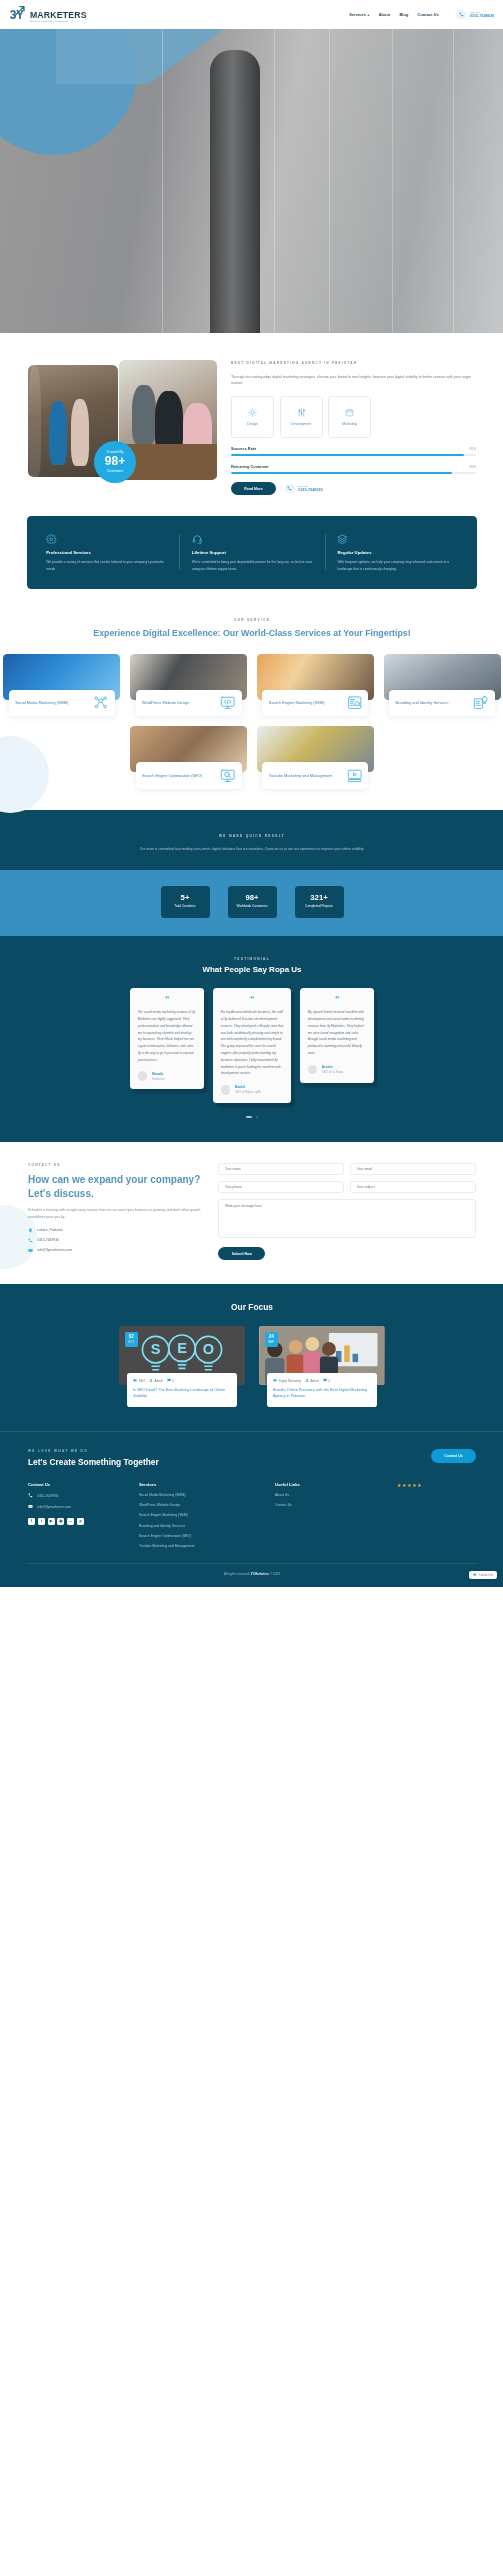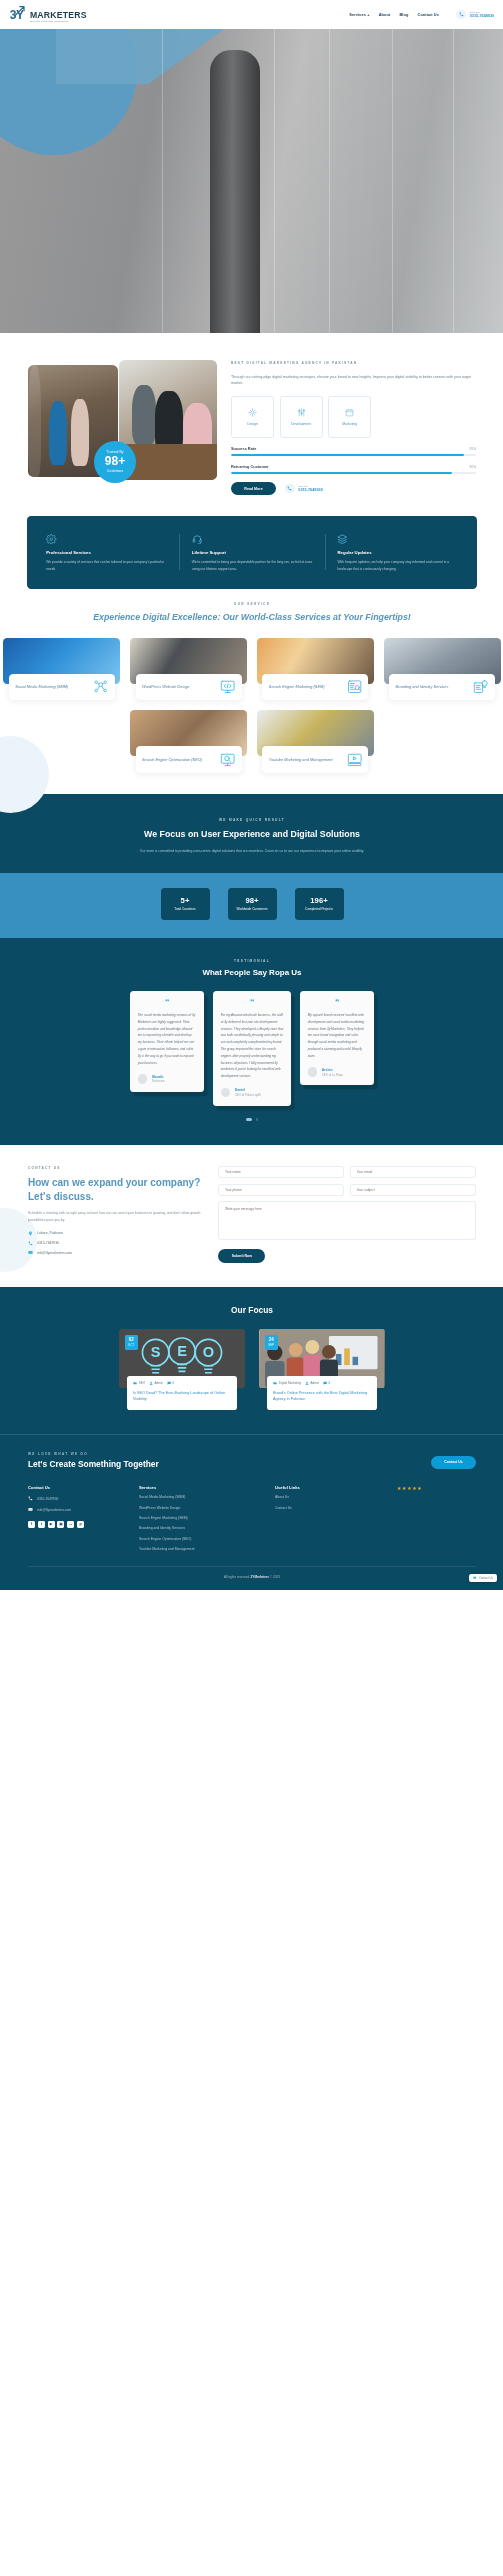--- a/index.html
+++ b/index.html
@@ -72,21 +72,21 @@
 
   
   .featurebar{margin:14px 26.6px 0;background:#0b4a63;border-radius:4.2px;display:flex;padding:15.4px 7px 17px;}
   .feat{flex:1;padding:0 12.6px;position:relative;}
   .feat + .feat::before{content:"";position:absolute;left:0;top:2.1px;bottom:2.1px;width:0.7px;background:rgba(255,255,255,.16);}
   .feat .ico{height:14px;display:flex;align-items:center;}
   .feat h4{font-size:4.3px;color:#fff;font-weight:700;margin-top:4.2px;}
   .feat p{font-size:3.3px;line-height:1.95;color:#b6cbd6;margin-top:4.2px;}
 
   
-  .services{padding:13px 0 21px;text-align:center;position:relative;background:#fff;font-style:italic;}
+  .services{padding:29px 0 21px;text-align:center;position:relative;background:#fff;}
   .services .blob-l{position:absolute;left:-28px;top:147px;width:77px;height:77px;border-radius:50%;background:#eaf4fa;}
   .eyebrow-c{font-size:3.2px;letter-spacing:1.3px;color:#7b909c;font-weight:700;text-transform:uppercase;}
   .h2{font-size:8.8px;line-height:1.45;color:#5596bd;font-weight:600;margin-top:4.9px;}
   .cards{display:flex;flex-wrap:wrap;gap:9.8px;justify-content:center;margin-top:14px;position:relative;z-index:2;}
   .svc{width:117px;}
   .svc .thumb{height:46px;border-radius:4.2px;overflow:hidden;position:relative;}
   .svc .meta{background:#fff;border-radius:4.2px;margin:-9.8px 5.6px 0;padding:5.6px 6.3px;display:flex;align-items:center;
     justify-content:space-between;gap:4.2px;position:relative;box-shadow:0 1.4px 6.3px rgba(20,60,90,.09);}
   .svc .meta p{font-size:3.9px;line-height:1.6;color:#4d7f9f;text-align:left;}
   .svc .meta .sico{flex:none;width:15.4px;height:15.4px;}
@@ -158,21 +158,21 @@
     display:flex;flex-direction:column;align-items:center;justify-content:center;color:#fff;z-index:3;}
   .datechip .d{font-size:4.5px;font-weight:700;line-height:1;}
   .datechip .m{font-size:2.7px;margin-top:1.4px;letter-spacing:0.2px;}
   .bbody{background:#fff;border-radius:2.8px;margin:-12.6px 7.7px 0;padding:5.6px 6.3px 7px;position:relative;}
   .bmeta{display:flex;align-items:center;gap:3.5px;flex-wrap:wrap;}
   .bmeta .mi{display:flex;align-items:center;gap:1.7px;font-size:3px;color:#6e7d86;}
   .btitle{font-size:3.8px;line-height:1.75;color:#3a8ec2;margin-top:4.2px;}
 
   
   .footer{background:#0b4a63;border-top:0.7px solid rgba(255,255,255,.12);padding:17px 28px 11.2px;}
-  .f-top{display:flex;align-items:flex-end;}
+  .f-top{display:flex;align-items:flex-start;}
   .f-top .eyebrow-c{color:#9fbccb;text-align:left;}
   .f-top h2{font-size:8.4px;color:#fff;font-weight:600;margin-top:3.5px;}
   .btn-contact{margin-left:auto;background:#0c9bd6;color:#fff;border:none;border-radius:21px;padding:4.9px 13.3px;
     font-size:3.5px;font-weight:600;cursor:pointer;font-family:"Liberation Sans",sans-serif;}
   .f-cols{display:flex;margin-top:15.4px;gap:17px;}
   .f-col{flex:none;}
   .f-col.c1{width:94px}.f-col.c2{width:119px}.f-col.c3{width:105px}
   .f-col h5{font-size:4.2px;color:#fff;font-weight:700;}
   .f-link{font-size:3.4px;color:#a9c2cf;margin-top:5.6px;display:block;text-decoration:none;line-height:1.4;}
   .f-ci{display:flex;align-items:center;gap:4.2px;margin-top:6.3px;font-size:3.3px;color:#a9c2cf;}
@@ -469,35 +469,34 @@
             </g>
           </svg>
         </div>
       </div>
 
     </div>
   </div>
 
   <div class="focus">
     <div class="eyebrow-c">WE MAKE QUICK RESULT</div>
-    <h2>We Focus on User Experience and Digital Solutions</h2>
     <p>Our team is committed to providing user-centric digital solutions that are seamless. Count on us to use our experience to improve your online visibility.</p>
   </div>
 
   <div class="statband">
     <div class="stat">
       <span class="n">5+</span>
       <span class="l">Total Countries</span>
     </div>
     <div class="stat">
       <span class="n">98+</span>
       <span class="l">Worldwide Customers</span>
     </div>
     <div class="stat">
-      <span class="n">196+</span>
+      <span class="n">321+</span>
       <span class="l">Completed Projects</span>
     </div>
   </div>
 
   <div class="testi">
     <div class="eyebrow-c">TESTIMONIAL</div>
     <h2>What People Say Ropa Us</h2>
     <div class="tcards">
       <div class="tcard">
         <div class="quote">“</div>

